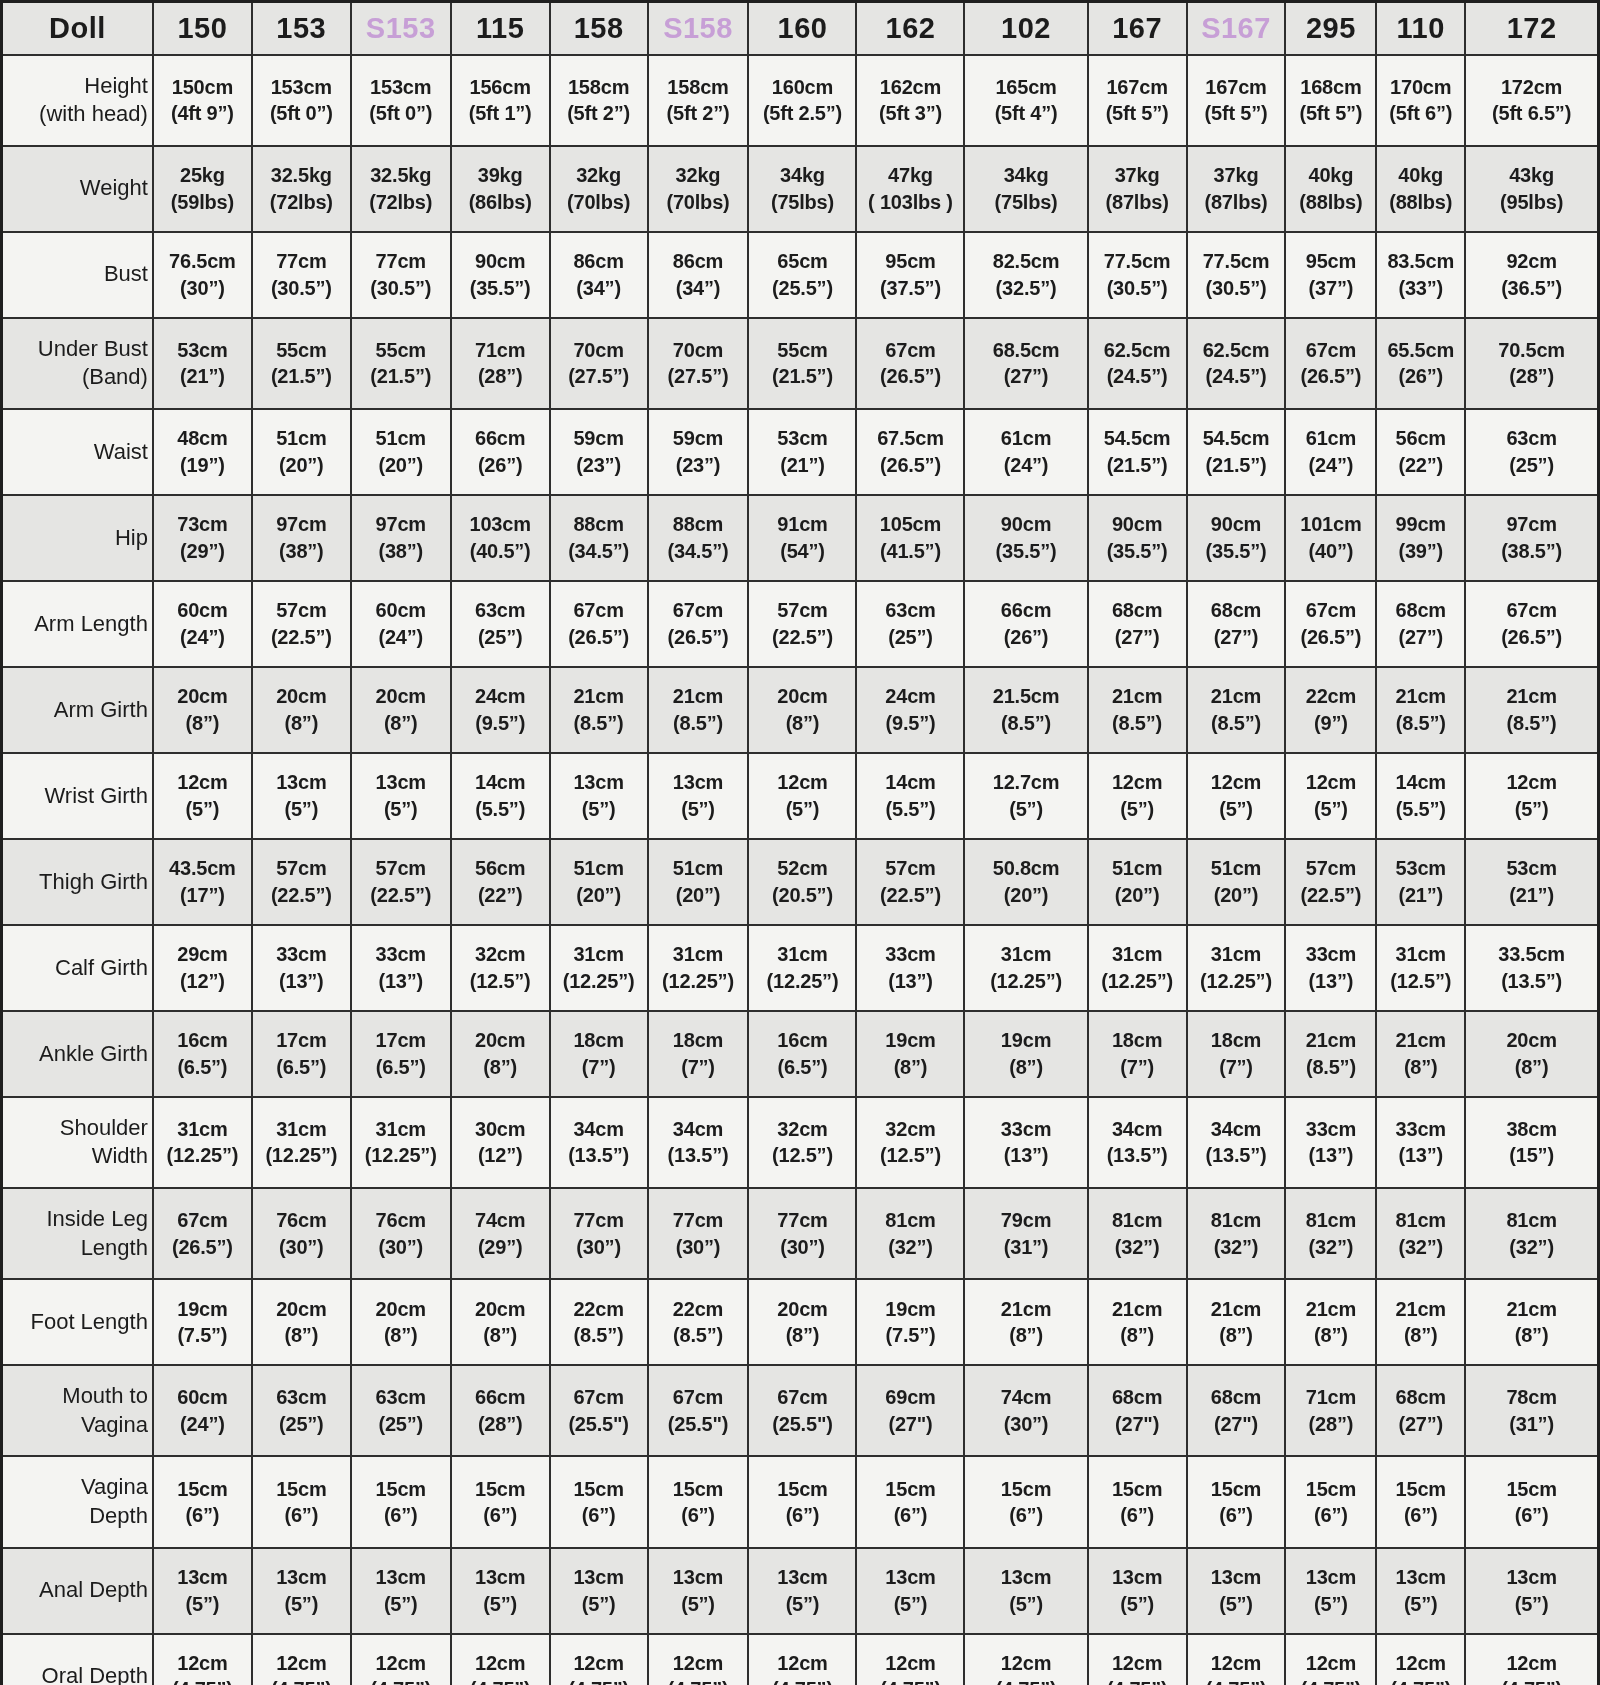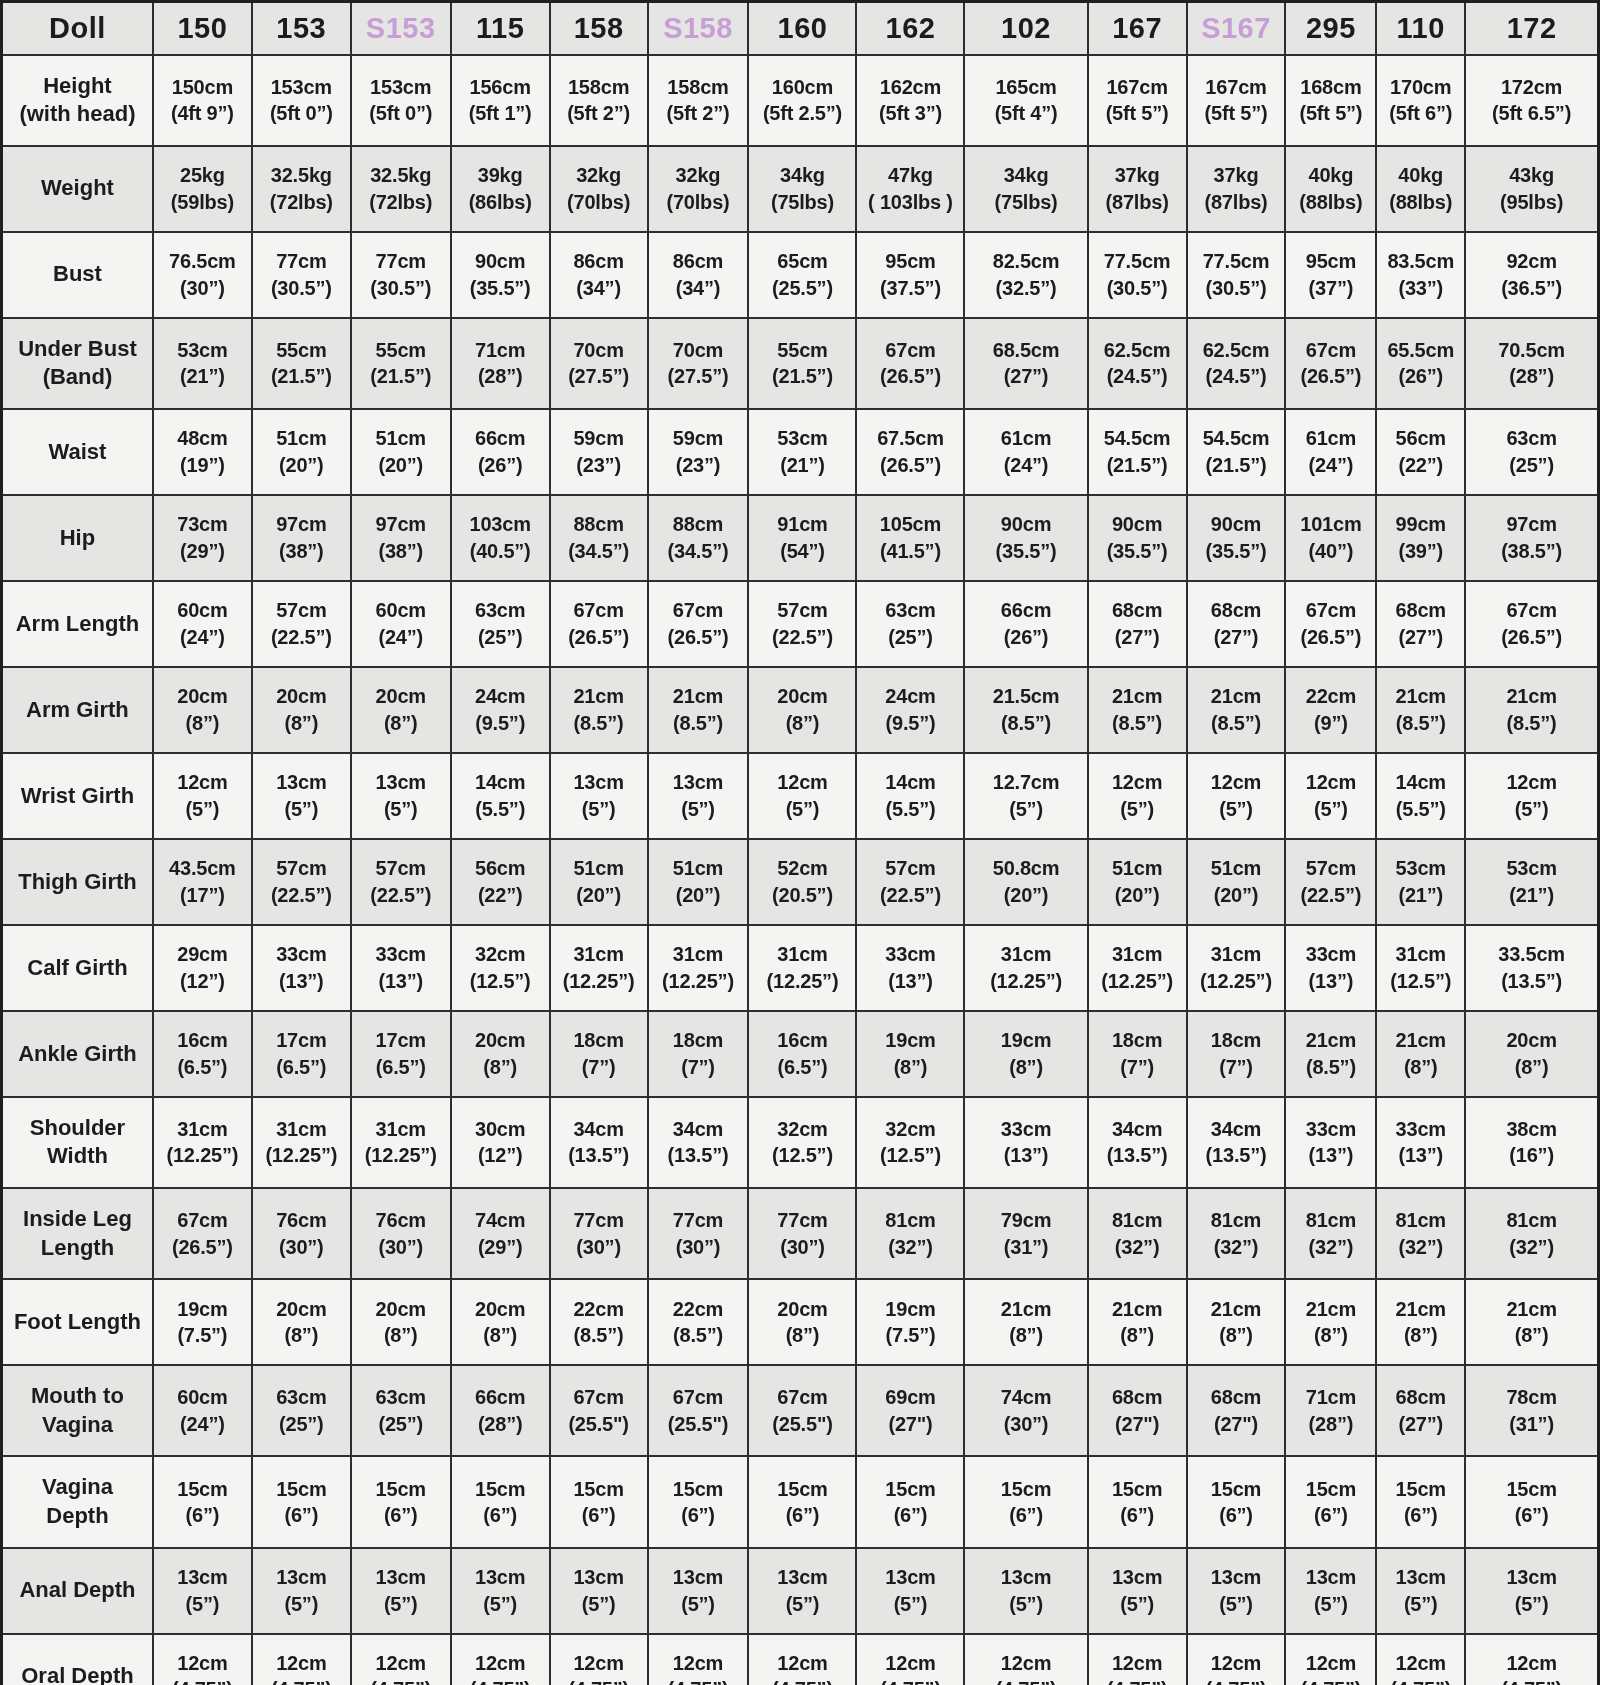--- a/index.html
+++ b/index.html
@@ -37,23 +37,24 @@
     font-size: 29px;
     font-weight: 700;
     letter-spacing: 0.5px;
   }
   thead th.hl { color: var(--highlight); }
   tbody tr { height: 86px; }
   tbody tr.light th, tbody tr.light td { background: var(--row-light); }
   tbody tr.dark  th, tbody tr.dark  td { background: var(--row-dark); }
   tbody th {
     font-size: 22px;
-    font-weight: 700;
+    font-weight: 400;
     line-height: 1.3;
     padding: 16px 4px;
+    text-align: right;
   }
   tbody td {
     font-size: 20px;
     font-weight: 700;
     line-height: 1.32;
     letter-spacing: -0.2px;
   }
 </style>
 </head>
 <body>
@@ -853,21 +854,21 @@
         <td>
           <div>33cm</div>
           <div>(13”)</div>
         </td>
         <td>
           <div>33cm</div>
           <div>(13”)</div>
         </td>
         <td>
           <div>38cm</div>
-          <div>(16”)</div>
+          <div>(15”)</div>
         </td>
       </tr>
       <tr class="dark">
         <th>Inside Leg<br>Length</th>
         <td>
           <div>67cm</div>
           <div>(26.5”)</div>
         </td>
         <td>
           <div>76cm</div>

